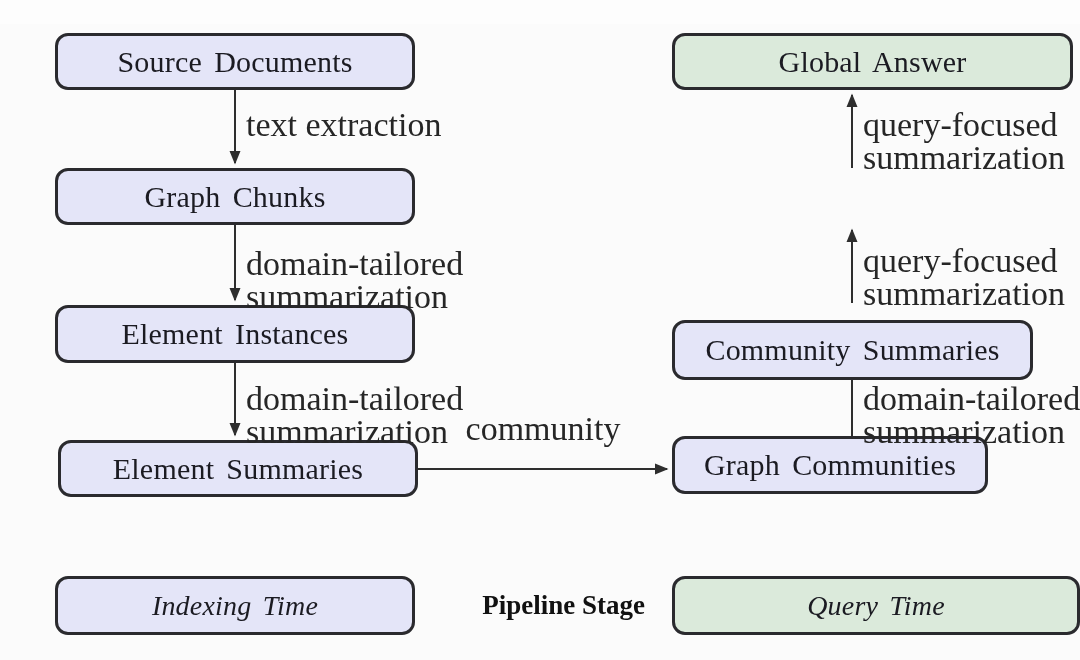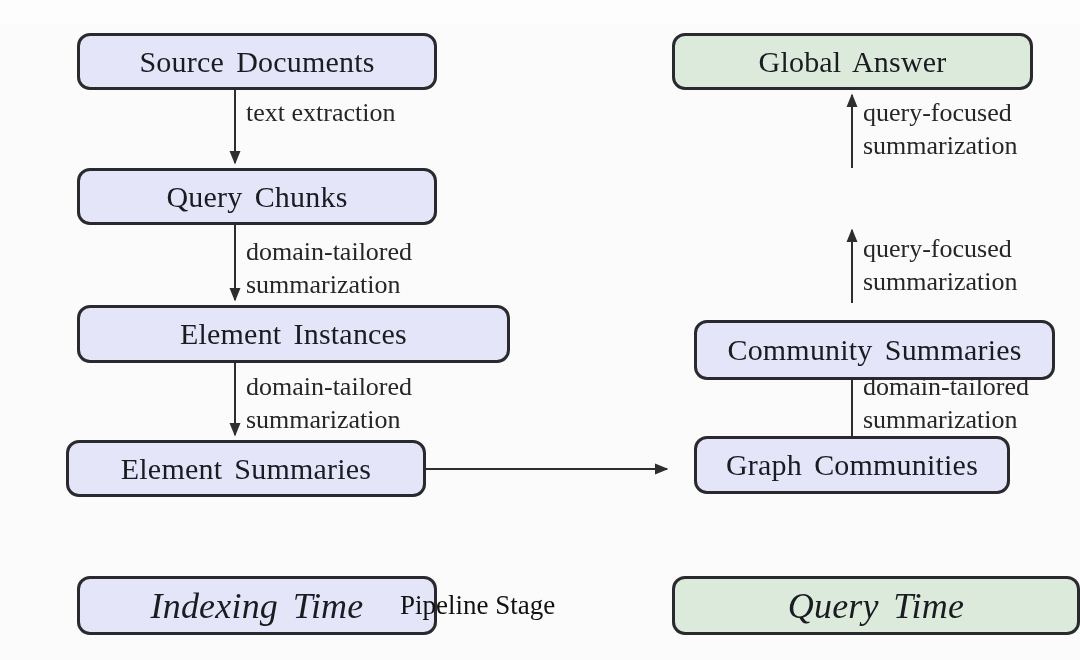--- a/index.html
+++ b/index.html
@@ -23,34 +23,35 @@
   .node{
     position:absolute;
     border:3px solid var(--node-border);
     border-radius:13px;
     display:flex;align-items:center;justify-content:center;
     box-sizing:border-box;
     font-size:30px;color:var(--node-text);
     word-spacing:0.15em;letter-spacing:0.2px;
     white-space:nowrap;
   }
-  .node.indexing{background:var(--indexing-fill);margin-left:22px;}
+  .node.indexing{background:var(--indexing-fill);}
   .node.query{background:var(--query-fill);}
-  .node.legend-box{font-style:italic;font-size:36px;}
+  .node.legend-box{font-style:italic;font-size:28px;}
   .edge-label{
     position:absolute;
-    font-size:26px;line-height:33px;
+    font-size:34px;line-height:33px;
     color:var(--annotation-text);
     white-space:nowrap;
+    margin-top:12px;
   }
   .edge-label.centered{text-align:center;white-space:normal;}
   .stage-label{
     position:absolute;
-    display:flex;align-items:center;justify-content:flex-start;
-    font-weight:normal;font-size:27px;color:#111;
+    display:flex;align-items:center;justify-content:flex-end;
+    font-weight:bold;font-size:27px;color:#111;
     white-space:nowrap;
   }
 </style>
 </head>
 <body>
 
 <div class="canvas">
   <div class="topband"></div>
 
   <svg class="edges" width="1080" height="660" viewBox="0 0 1080 660">
@@ -79,30 +80,30 @@
     </g>
     <g>
       <line x1="852" y1="168" x2="852" y2="95" stroke="#2e2e2e" stroke-width="2" marker-end="url(#arrowhead)"></line>
     </g>
   </svg>
 
   <div class="node indexing" style="left:55px;top:33px;width:360px;height:57px">
     <span>Source Documents</span>
   </div>
   <div class="node indexing" style="left:55px;top:168px;width:360px;height:57px">
-    <span>Query Chunks</span>
+    <span>Graph Chunks</span>
   </div>
-  <div class="node indexing" style="left:55px;top:305px;width:433px;height:58px">
+  <div class="node indexing" style="left:55px;top:305px;width:360px;height:58px">
     <span>Element Instances</span>
   </div>
-  <div class="node indexing" style="left:44px;top:440px;width:360px;height:57px">
+  <div class="node indexing" style="left:58px;top:440px;width:360px;height:57px">
     <span>Element Summaries</span>
   </div>
 
-  <div class="node query" style="left:672px;top:33px;width:361px;height:57px">
+  <div class="node query" style="left:672px;top:33px;width:401px;height:57px">
     <span>Global Answer</span>
   </div>
   <div class="node indexing" style="left:672px;top:320px;width:361px;height:60px">
     <span>Community Summaries</span>
   </div>
   <div class="node indexing" style="left:672px;top:436px;width:316px;height:58px">
     <span>Graph Communities</span>
   </div>
 
   <div class="edge-label" style="left:246px;top:96px">
@@ -111,20 +112,21 @@
   <div class="edge-label" style="left:246px;top:235px">
     <div>domain-tailored</div>
     <div>summarization</div>
   </div>
   <div class="edge-label" style="left:246px;top:370px">
     <div>domain-tailored</div>
     <div>summarization</div>
   </div>
 
   <div class="edge-label centered" style="left:428px;top:400px;width:230px">
+    <div>community</div>
   </div>
 
   <div class="edge-label" style="left:863px;top:370px">
     <div>domain-tailored</div>
     <div>summarization</div>
   </div>
   <div class="edge-label" style="left:863px;top:232px">
     <div>query-focused</div>
     <div>summarization</div>
   </div>

